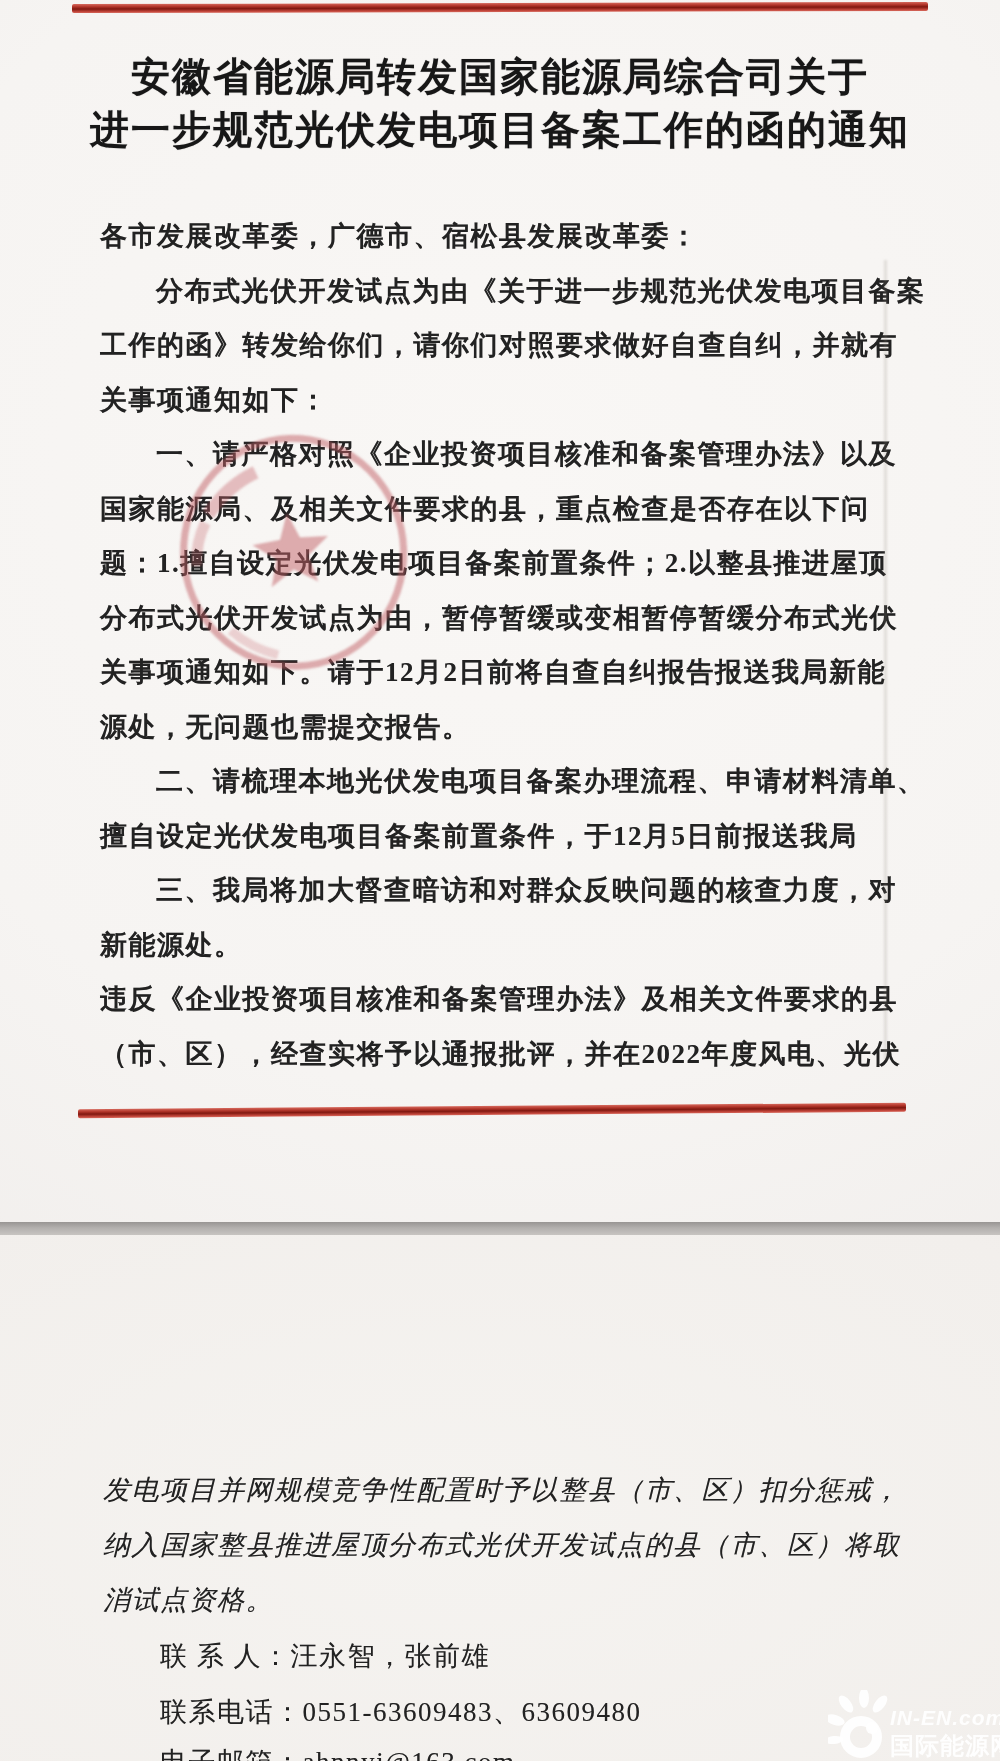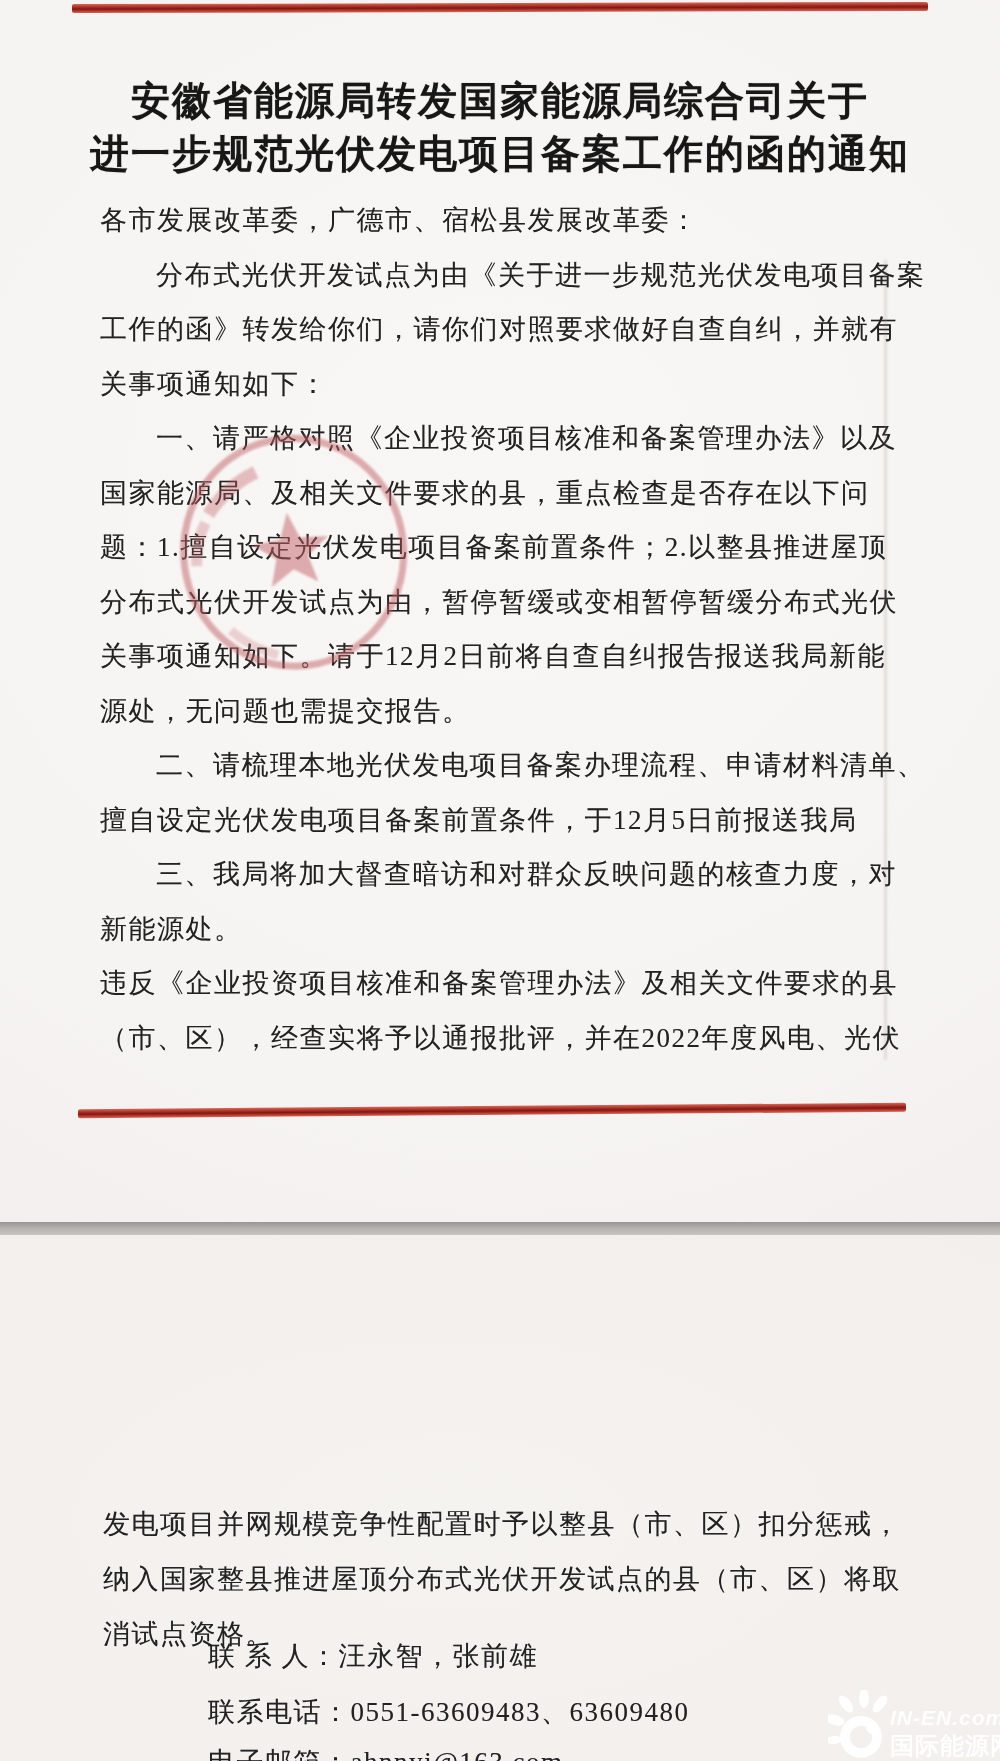--- a/index.html
+++ b/index.html
@@ -32,37 +32,35 @@
     position:absolute;height:9px;border-radius:2px;
     background:linear-gradient(180deg,#d5685c 0%,#b2352a 30%,#801810 55%,#c4473c 85%,#d5685c 100%);
   }
   .redline.top{left:72px;top:3px;width:856px;transform:rotate(-0.15deg);}
   .redline.bottom{left:78px;top:1106px;width:828px;transform:rotate(-0.45deg);}
   
   .title{
     position:absolute;left:0;top:50px;width:1000px;text-align:center;
     font-weight:bold;color:#171717;font-size:39px;line-height:53px;letter-spacing:2px;
     text-shadow:0 0 1px rgba(0,0,0,0.35);
-    margin-top:24px;
   }
   
-  .body1{position:absolute;left:100px;top:193px;width:812px;}
-  .body2{position:absolute;left:103px;top:1497px;width:812px;}
+  .body1{position:absolute;left:100px;top:209px;width:812px;font-weight:bold;}
+  .body2{position:absolute;left:103px;top:1463px;width:812px;font-style:italic;}
   .ln{
     height:54.5px;line-height:54.5px;white-space:nowrap;
     font-size:27px;letter-spacing:1.5px;color:#222;
     text-shadow:0 0 0.6px rgba(0,0,0,0.25);
   }
   .body2 .ln{height:55px;line-height:55px;}
   .indent{padding-left:56px;}
   .contact{
     position:absolute;left:160px;white-space:nowrap;
     font-size:27px;letter-spacing:1.5px;color:#222;line-height:28px;
     text-shadow:0 0 0.6px rgba(0,0,0,0.25);
-    margin-left:48px;
   }
   #contact-person{top:1642px;}
   #contact-phone{top:1698px;font-family:Liberation Serif, serif;}
   #contact-email{top:1748px;}
   
   .seal{
     position:absolute;left:170px;top:426px;width:252px;height:258px;
     filter:blur(1.1px);transform:rotate(-7deg);pointer-events:none;
   }
   

